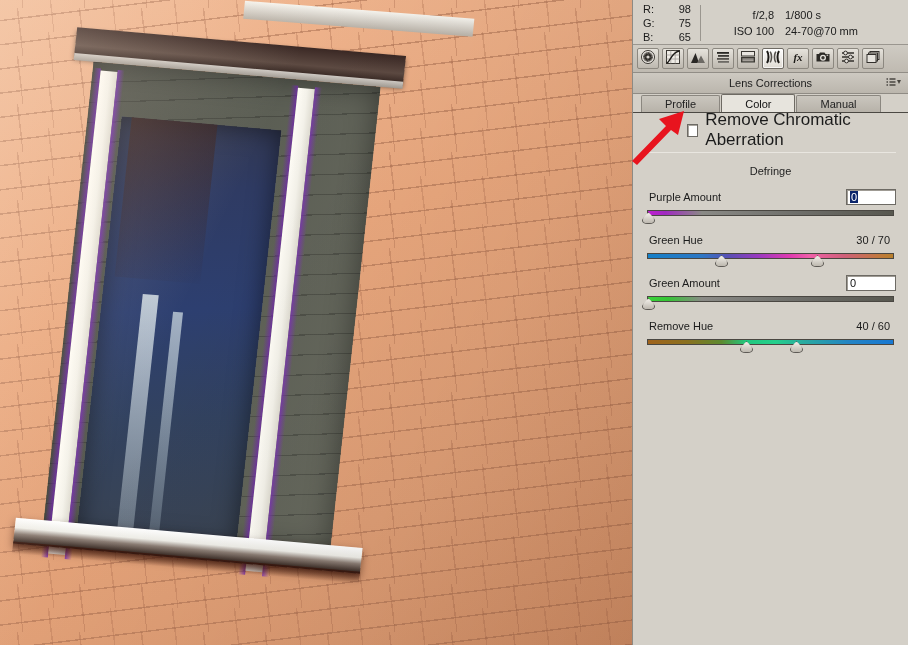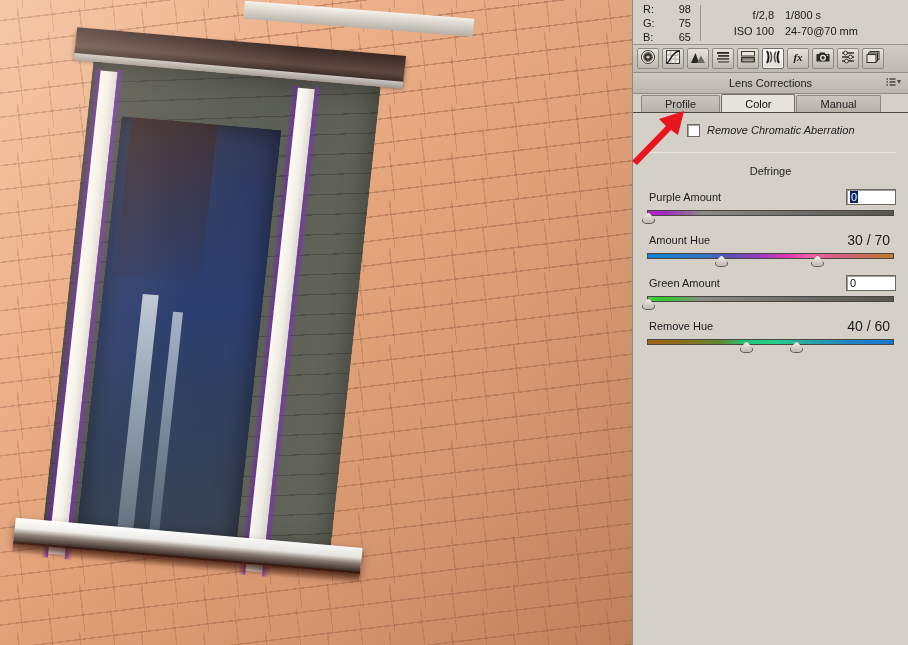--- a/index.html
+++ b/index.html
@@ -219,29 +219,29 @@
   
   #panel-body { padding: 0 10px; }
   .cb-row { display: flex; align-items: center; height: 34px; padding-left: 44px; }
   .checkbox {
     width: 13px; height: 13px;
     border: 1px solid #6d6a64;
     background: #ffffff;
     box-shadow: inset 1px 1px 0 #a9a59e;
     margin-right: 7px; cursor: pointer;
   }
-  .cb-label { font-size: 11px; font-style: italic; }
+  .cb-label { font-size: 17px; }
   .hr { height: 1px; background: #b0aca4; border-bottom: 1px solid #e9e6e0; margin: 5px 2px 12px 2px; }
 
   .section-title { text-align: center; font-size: 11px; margin-bottom: 11px; color: #1d1d1d; }
 
   .slider-group { margin-bottom: 9px; position: relative; }
   .slider-head { display: flex; justify-content: space-between; align-items: center; height: 18px; padding: 0 2px 0 6px; }
   .slider-label { font-size: 11px; }
-  .slider-readout { font-size: 14px; padding-right: 6px; }
+  .slider-readout { font-size: 11px; padding-right: 6px; }
   .num-field {
     width: 50px; height: 16px;
     border: 1px solid #6d6a64;
     background: #ffffff;
     box-shadow: inset 1px 1px 0 #9f9b94;
     font-size: 11px;
     display: flex; align-items: center;
     padding-left: 3px;
     cursor: text;
   }
@@ -461,21 +461,21 @@
           </span>
         </div>
         <div class="track-wrap">
           <div class="track purple-amount"></div>
           <div class="handle" style="left:5px"></div>
         </div>
       </div>
 
       <div class="slider-group">
         <div class="slider-head">
-          <span class="slider-label">Amount Hue</span>
+          <span class="slider-label">Green Hue</span>
           <span class="slider-readout">30 / 70</span>
         </div>
         <div class="track-wrap">
           <div class="track purple-hue"></div>
           <div class="handle" style="left:78px"></div>
           <div class="handle" style="left:174px"></div>
         </div>
       </div>
 
       <div class="slider-group">

